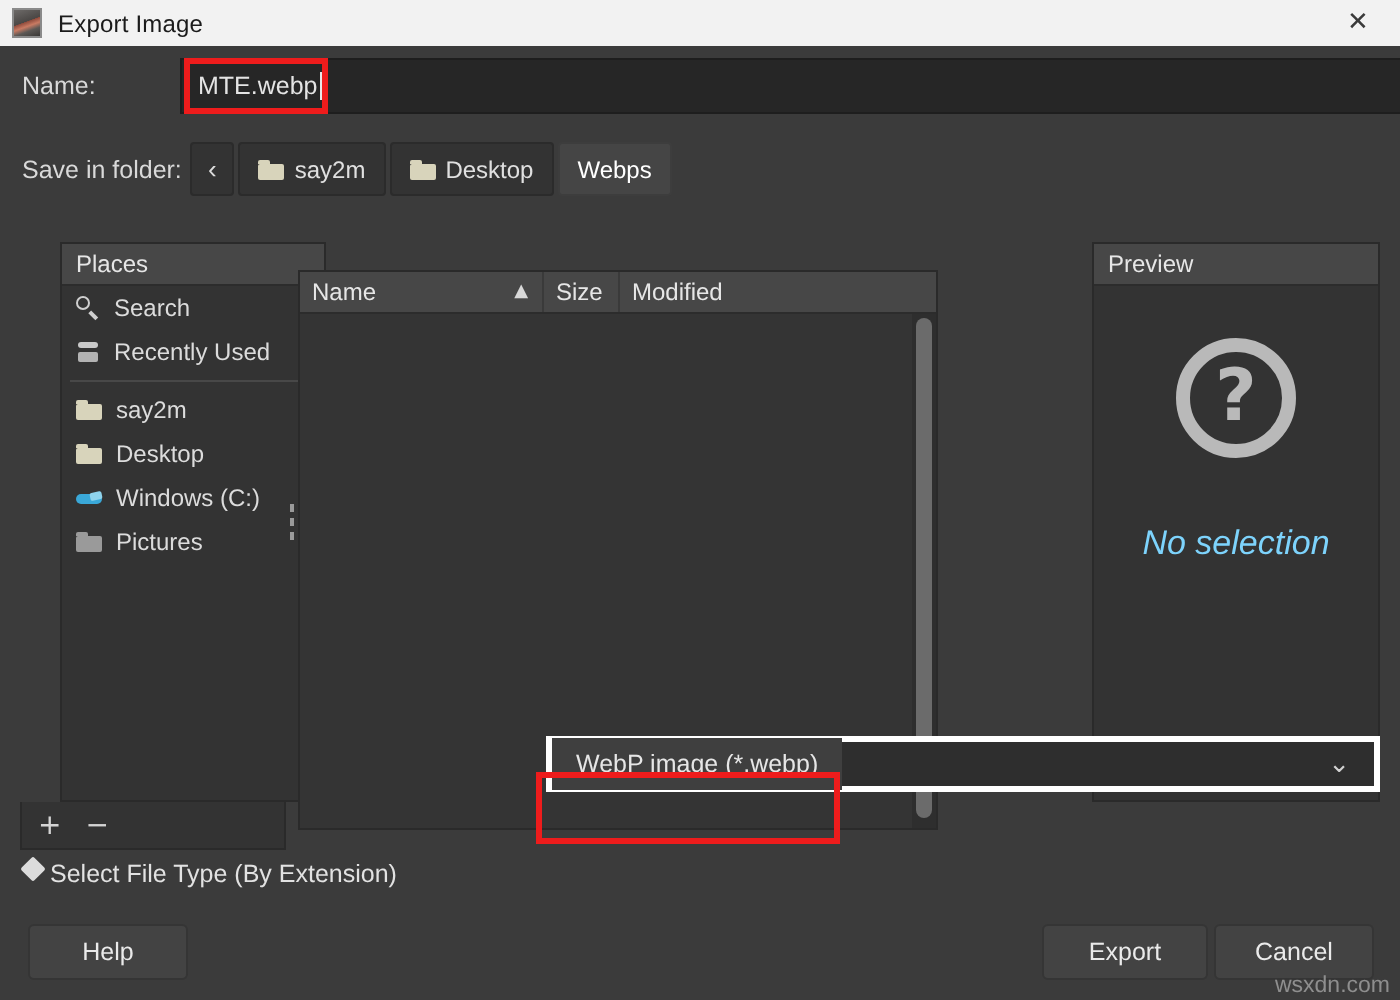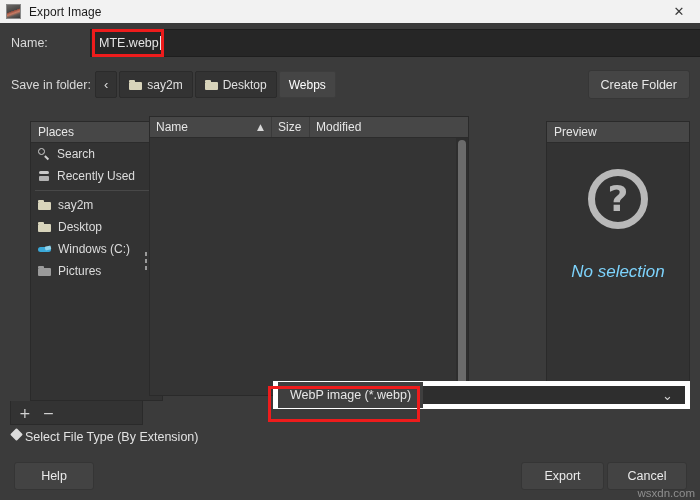--- a/index.html
+++ b/index.html
@@ -298,21 +298,21 @@
     gap: 3px;
   }
   .splitter .dots span {
     width: 2px; height: 4px;
     background: #9a9a9a;
     display: block;
   }
 
   .filelist {
     position: absolute;
-    left: 149px; top: 116px;
+    left: 149px; top: 135px;
     width: 320px; height: 280px;
     background: #343434;
     border: 1px solid #2a2a2a;
     box-sizing: border-box;
   }
   .fl-head {
     display: flex;
     height: 21px;
     background: #474747;
     border-bottom: 1px solid #2c2c2c;
@@ -393,24 +393,24 @@
   .no-selection {
     margin-top: 33px;
     font-style: italic;
     color: #7dd3fc;
     font-size: 17px;
   }
 
   
   .combo {
     position: absolute;
-    left: 273px; top: 381px;
+    left: 273px; top: 368px;
     width: 417px; height: 28px;
     background: #2e2e2e;
-    border: 5px solid #ffffff;
+    border: 3px solid #ffffff;
     box-sizing: border-box;
     display: flex;
     align-items: center;
   }
   .combo-value {
     height: 26px;
     display: flex;
     align-items: center;
     padding: 0 12px;
     background: #3f3f3f;
@@ -506,21 +506,20 @@
         <span>say2m</span>
       </div>
       <div class="crumb">
         <span class="ico-folder"></span>
         <span>Desktop</span>
       </div>
       <div class="crumb active">
         <span>Webps</span>
       </div>
     </div>
-    <div class="create-folder">Create Folder</div>
   </div>
 
   <div class="places">
     <div class="panel-header">Places</div>
     <div class="place-item">
       <span class="ico-search"></span>
       <span>Search</span>
     </div>
     <div class="place-item">
       <span class="ico-recent"></span>

